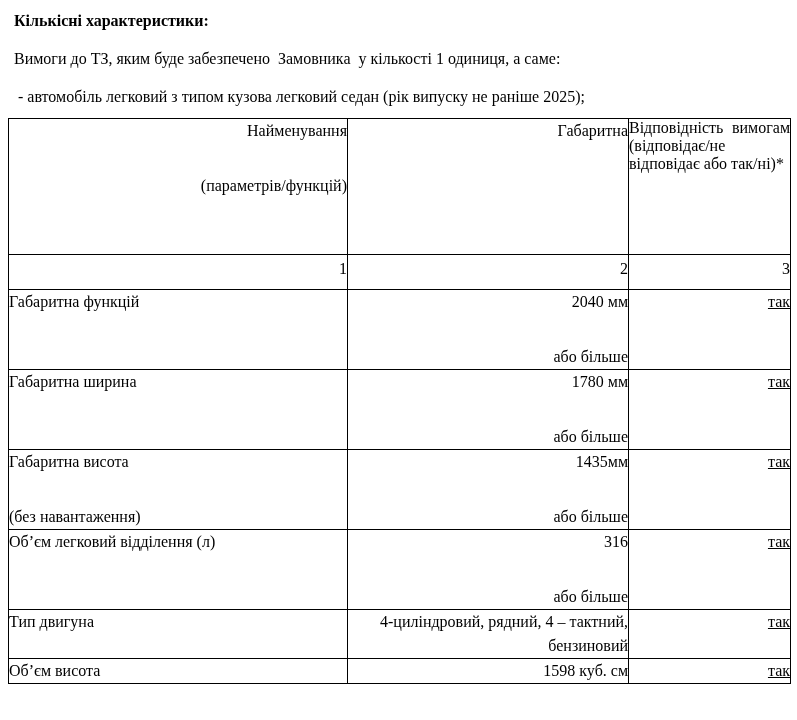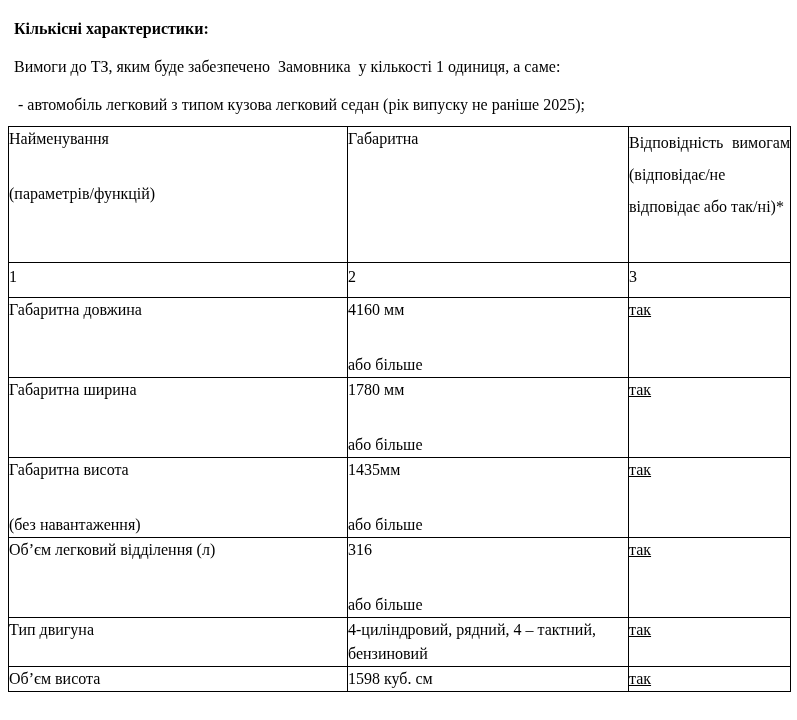--- a/index.html
+++ b/index.html
@@ -9,21 +9,21 @@
     color: #000000;
   }
   body {
     width: 797px;
     height: 720px;
     overflow: hidden;
     font-family: "Liberation Serif", "DejaVu Serif", serif;
     font-size: 16px;
   }
   .page {
-    padding-top: 14px;
+    padding-top: 6px;
   }
   .heading {
     font-weight: bold;
     margin: 4px 0 0 14px;
     line-height: 22px;
     white-space: pre-wrap;
   }
   .para {
     margin: 16px 8px 0 14px;
     line-height: 22px;
@@ -33,31 +33,31 @@
     border-collapse: collapse;
     table-layout: fixed;
     width: 782px;
     margin: 10px 0 0 8px;
   }
   table.req td {
     border: 1px solid #000000;
     vertical-align: top;
     padding: 0;
   }
-  .c-center { text-align: left; }
+  .c-center { text-align: right; }
   .line { line-height: 24px; }
   .line + .line { margin-top: 31px; }
 
   
   tr.hdr1 { height: 136px; }
   td.hdr-main { padding-top: 36px; }
   td.hdr-compliance {
     padding: 4px 6px 4px 8px;
     text-align: justify;
-    line-height: 32px;
+    line-height: 18px;
   }
 
   
   tr.hdr2 td {
     height: 29px;
     padding-top: 5px;
   }
 
   
   td.name-cell { padding: 7px 8px 7px 6px; }
@@ -93,24 +93,24 @@
         <td class="hdr-compliance">Відповідність вимогам (відповідає/не відповідає або так/ні)*</td>
       </tr>
       <tr class="hdr2">
         <td class="c-center">1</td>
         <td class="c-center">2</td>
         <td class="c-center">3</td>
       </tr>
 
   <tr>
     <td class="name-cell">
-            <div class="line">Габаритна довжина</div>
+            <div class="line">Габаритна функцій</div>
           </td>
     <td class="param-cell c-center">
-            <div class="line">4160 мм</div>
+            <div class="line">2040 мм</div>
             <div class="line">або більше</div>
           </td>
     <td class="compliance-cell c-center">
             <div class="line">так</div>
           </td>
   </tr>
 
   <tr>
     <td class="name-cell">
             <div class="line">Габаритна ширина</div>

